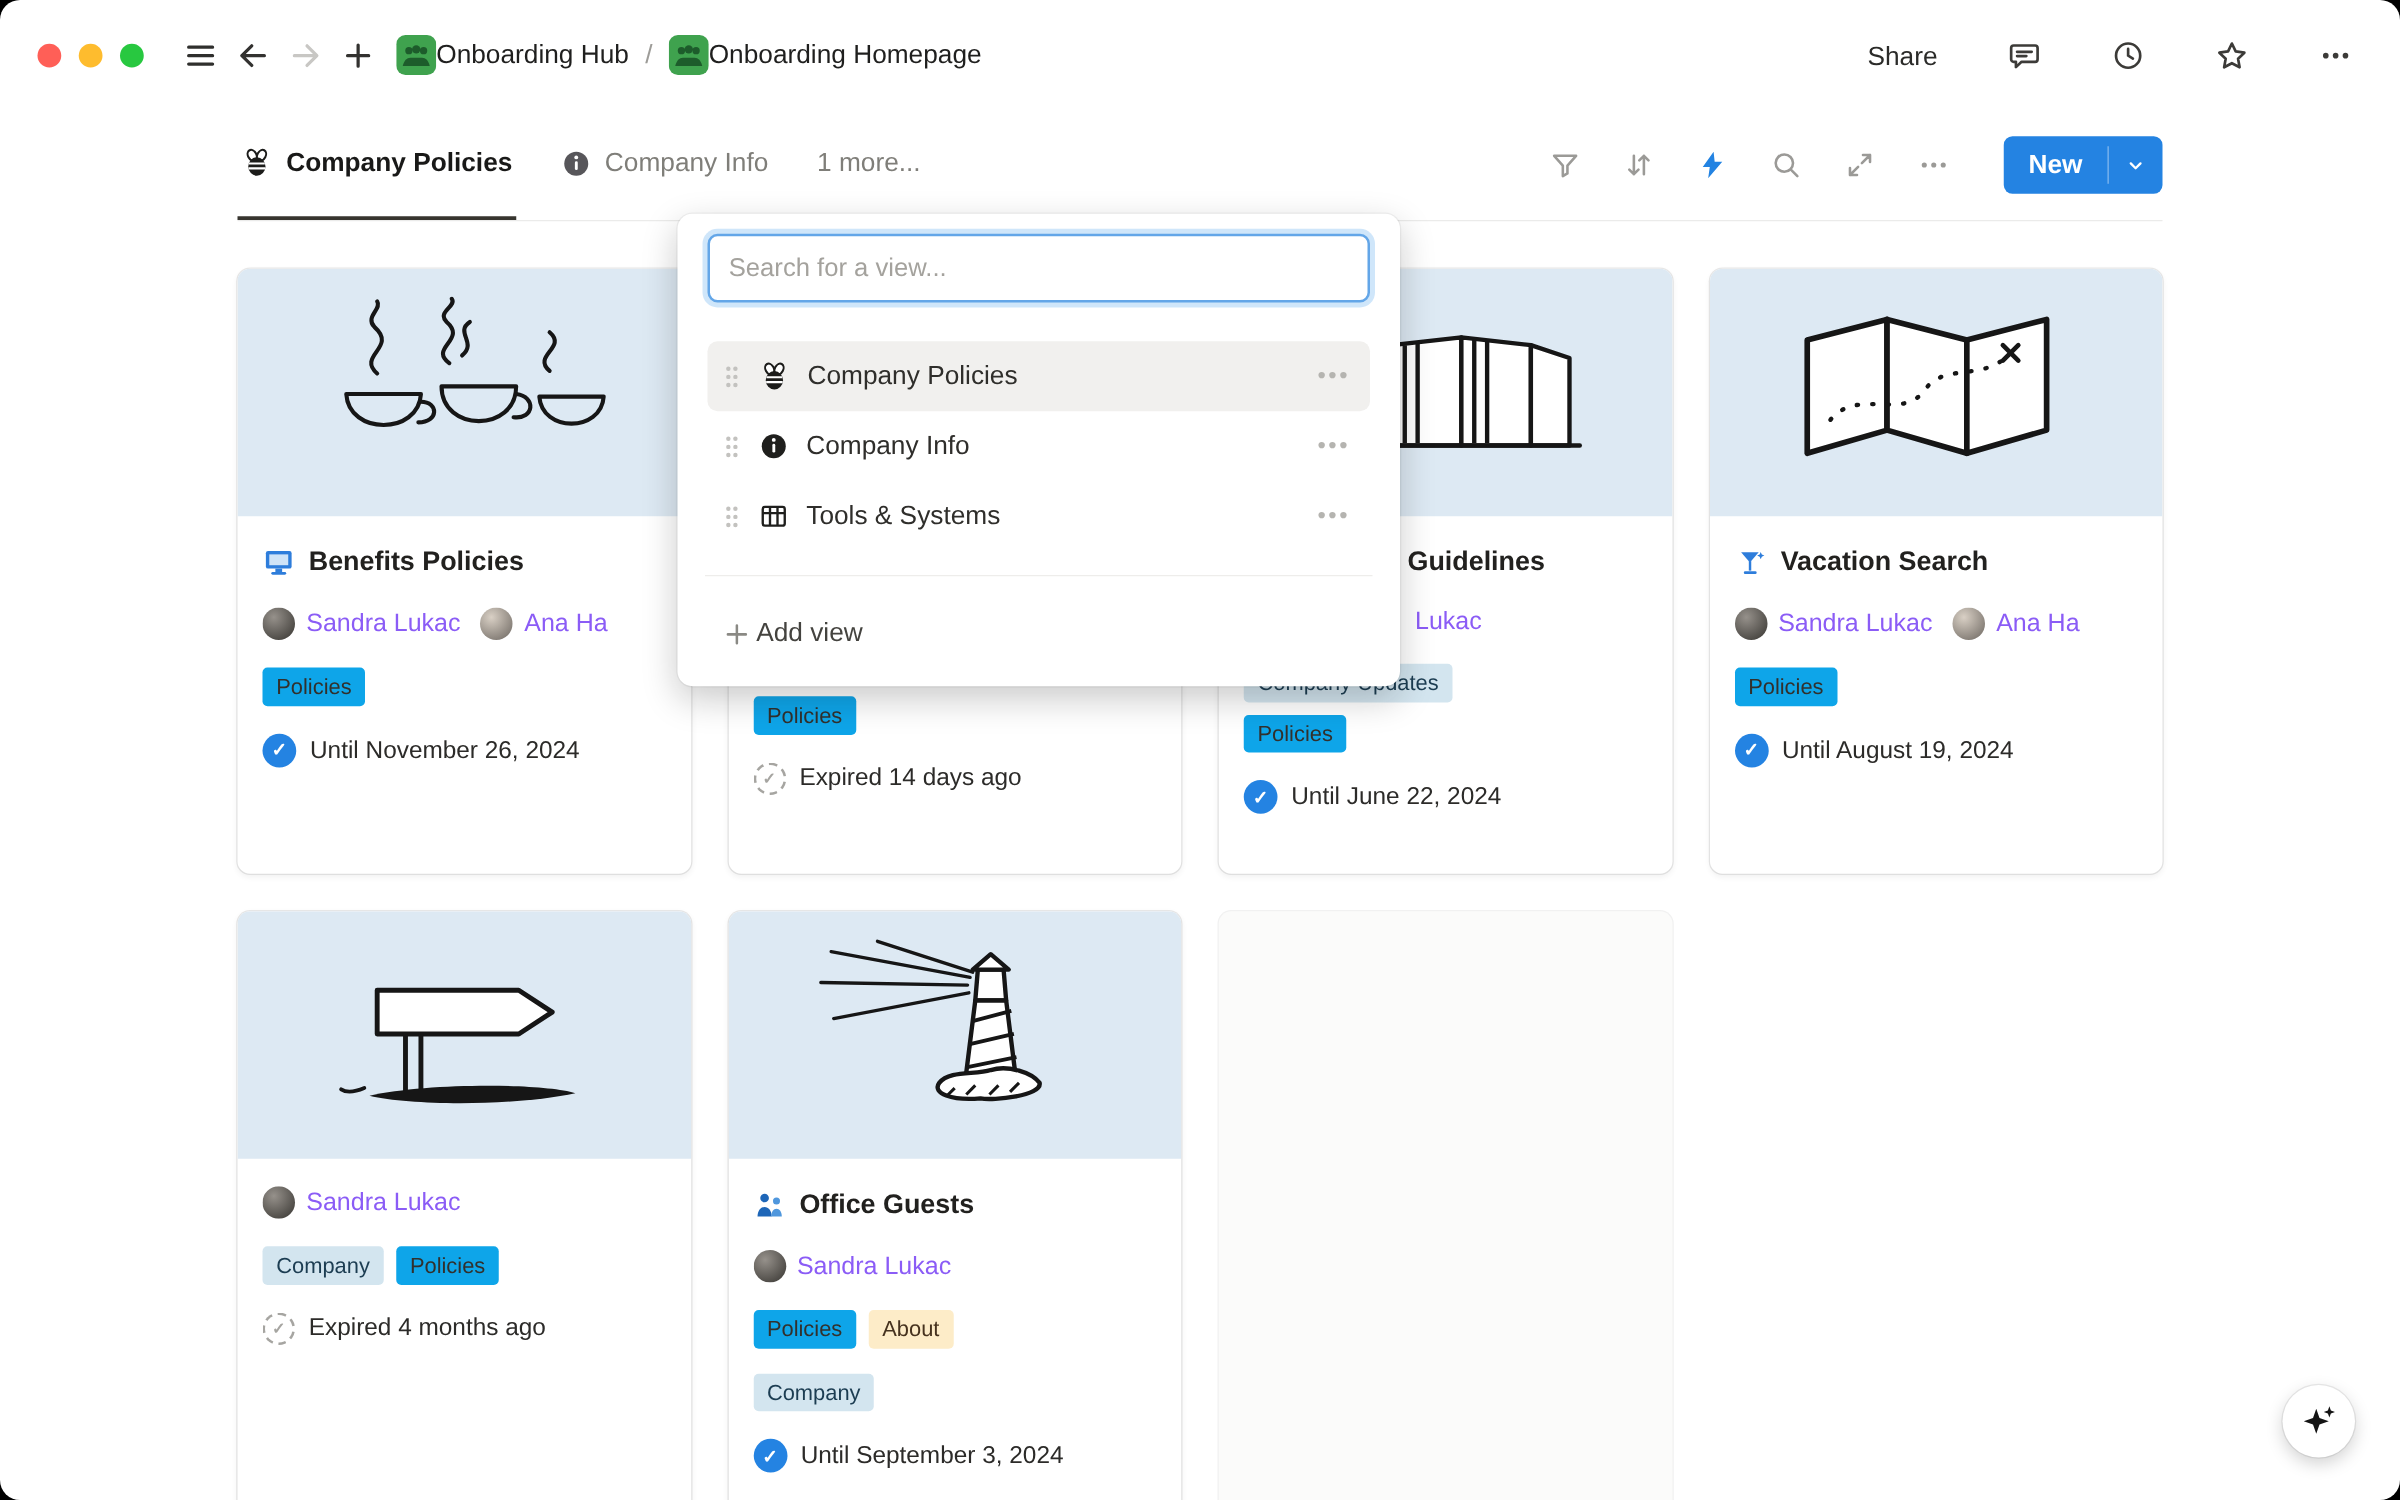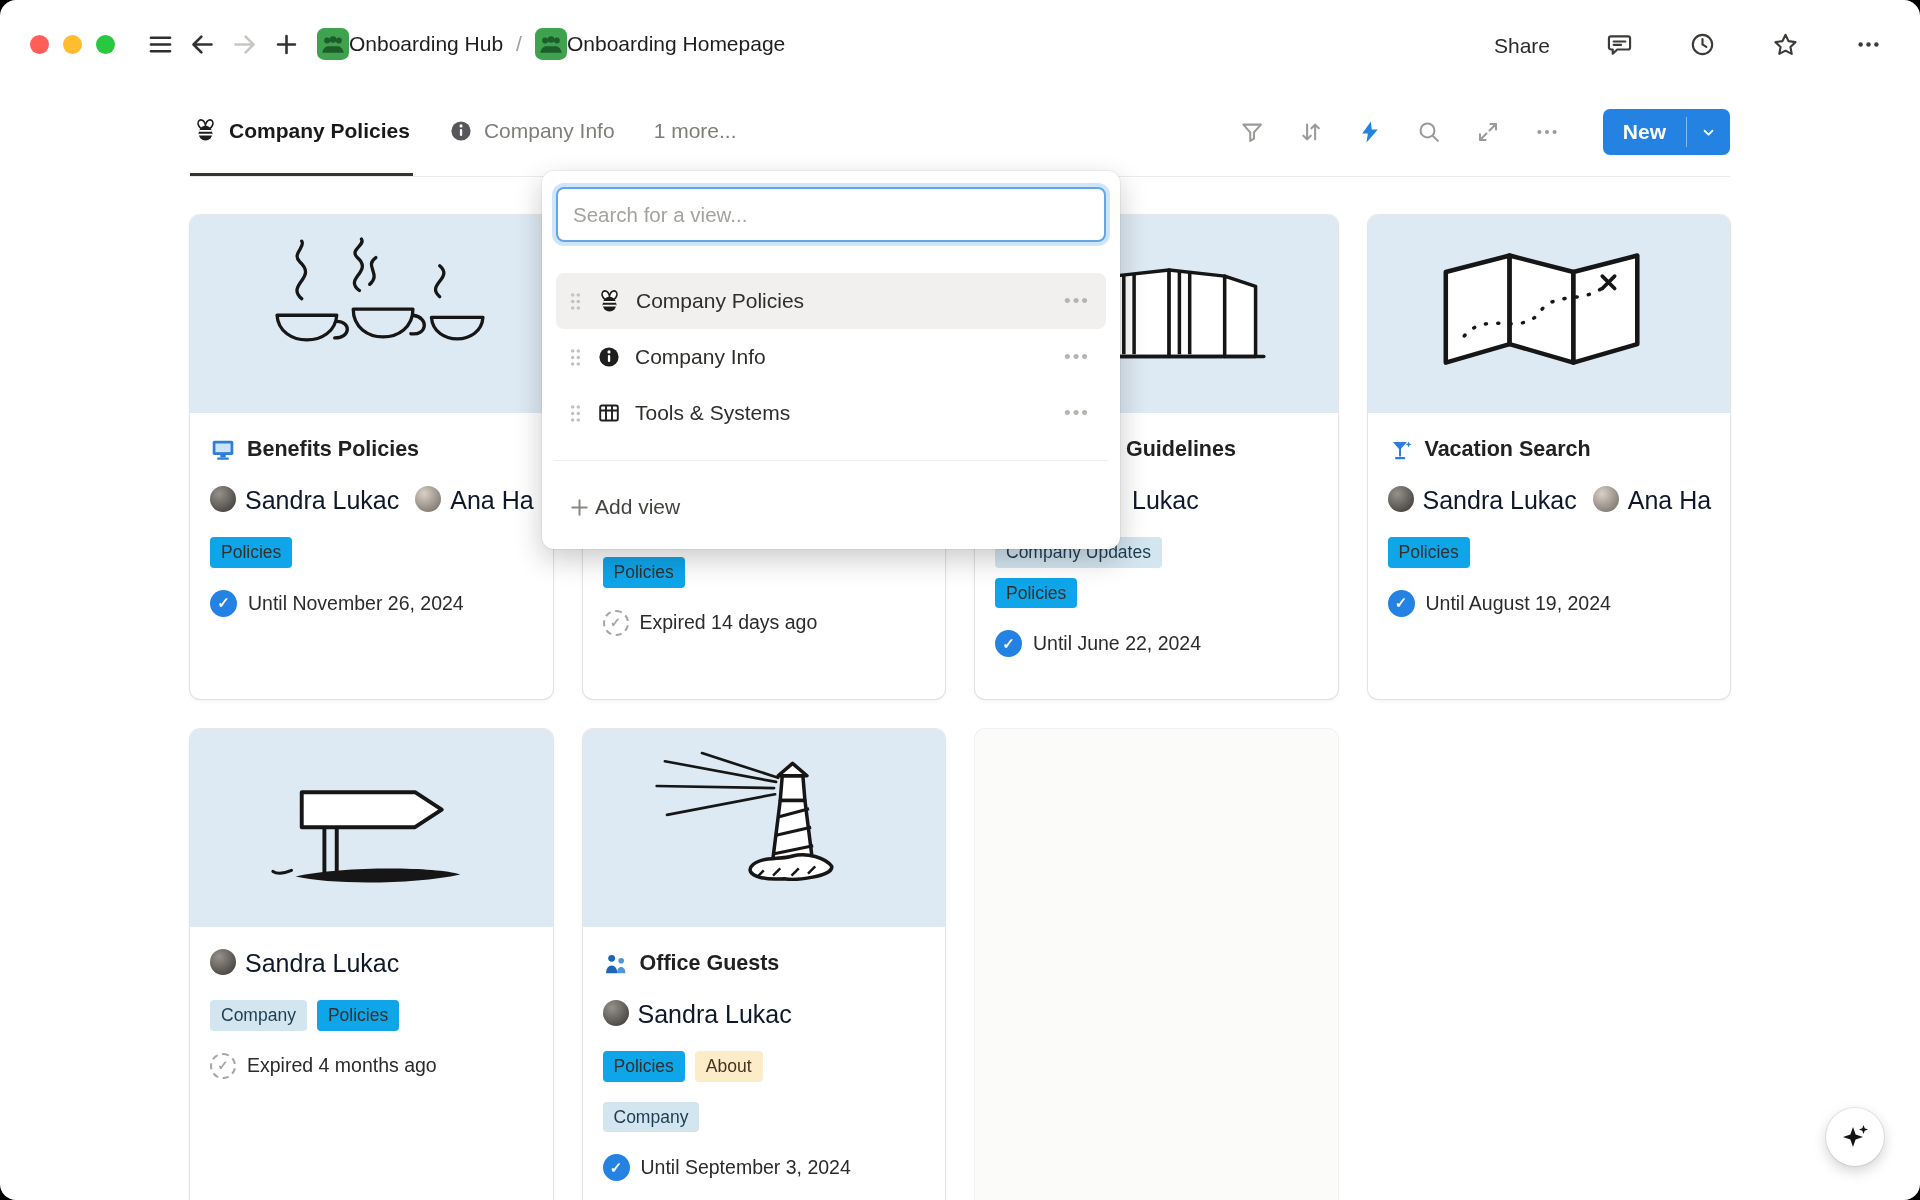--- a/index.html
+++ b/index.html
@@ -36,40 +36,40 @@
   .card-r2{min-height:500px}
   .cover{height:198px;background:#dde9f3;display:flex;align-items:center;justify-content:center;flex:none}
   .cover svg{width:76%;height:78%}
   .card-body{padding:22px 20px 20px;display:flex;flex-direction:column;gap:22px;align-items:flex-start}
   .title{display:flex;gap:11px;font-size:21.5px;font-weight:700;color:#22211f;line-height:1.35;align-items:flex-start}
   .title .ttl-icon{flex:none;margin-top:2px}
   .w-narrow{max-width:170px}
   .offset-title{padding-left:131px}
   .offset-person{padding-left:137px}
   .people{display:flex;gap:16px;align-items:center;white-space:nowrap;overflow:hidden;align-self:stretch;margin-right:-20px}
-  .person{display:flex;gap:9px;font-size:25px;color:#0f172a;flex:none}
+  .person{display:flex;gap:9px;align-items:center;font-size:20px;color:#8b5cf6;flex:none}
   .avatar{width:26px;height:26px;border-radius:50%;background:radial-gradient(circle at 35% 30%,#96918b,#35332f);flex:none}
   .avatar.alt{background:radial-gradient(circle at 35% 30%,#d9d0c5,#6b655f)}
   .tags{display:flex;gap:10px;row-gap:10px;flex-wrap:wrap;align-items:center}
   .tags.stack{flex-direction:column;align-items:flex-start;gap:10px}
   .tag{font-size:17.5px;padding:3px 11px;border-radius:4px;line-height:1.4;white-space:nowrap}
   .tag.gray{background:#0ea5e9;color:#32302c}
   .tag.blue{background:#d3e5ef;color:#1c3d52}
   .tag.yellow{background:#fdecc8;color:#46321e}
   .brk{flex-basis:100%;height:0}
   .status{display:flex;gap:11px;align-items:center;font-size:19.5px;color:#2c2b29}
   .check-ok{width:27px;height:27px;border-radius:50%;background:#2483e2;color:#fff;display:flex;align-items:center;justify-content:center;font-size:15px;font-weight:700;flex:none}
   .check-exp{width:22px;height:22px;border-radius:50%;border:2px dashed #a6a5a1;color:#a6a5a1;display:flex;align-items:center;justify-content:center;font-size:13px;font-weight:700;flex:none}
   .spacer-a{height:40px;align-self:stretch}
   .spacer-b{height:38px;align-self:stretch}
   .new-card{background:#fbfbfa;box-shadow:0 0 0 1px rgba(15,15,15,.06);display:flex;justify-content:center;align-items:flex-start;padding-top:232px;cursor:pointer}
   .new-card-inner{display:flex;align-items:center;gap:10px;color:#9a9996;font-size:21px}
   
   .popup{position:absolute;left:542px;top:171px;width:578px;background:#fff;border-radius:12px;z-index:50;
-         box-shadow:0 0 0 1px rgba(15,15,15,.05),0 10px 28px rgba(15,15,15,.22);padding:16px 14px 15px;box-sizing:border-box}
+         box-shadow:0 0 0 1px rgba(15,15,15,.05),0 10px 28px rgba(15,15,15,.22);padding:16px 24px 15px;box-sizing:border-box}
   .vp-search{width:100%;box-sizing:border-box;height:55px;border-radius:8px;border:2px solid #63a6e8;outline:none;
              box-shadow:0 0 0 4px rgba(84,164,238,.28);font-size:20.5px;padding:0 15px;color:#37352f;
              font-family:"Liberation Sans",sans-serif}
   .vp-search::placeholder{color:#a4a29d}
   .vp-list{margin-top:31px;display:flex;flex-direction:column}
   .vp-row{height:56px;display:flex;align-items:center;gap:14px;padding:0 12px;border-radius:8px;font-size:21px;color:#2f2e2b;cursor:pointer}
   .vp-row.selected{background:#f1f0ee}
   .vp-label{flex:1}
   .vp-menu{color:#b5b4b0;font-size:19px;letter-spacing:2px;padding:0 4px;cursor:pointer}
   .vp-div{height:1px;background:#eeedeb;margin:19px -2px}

